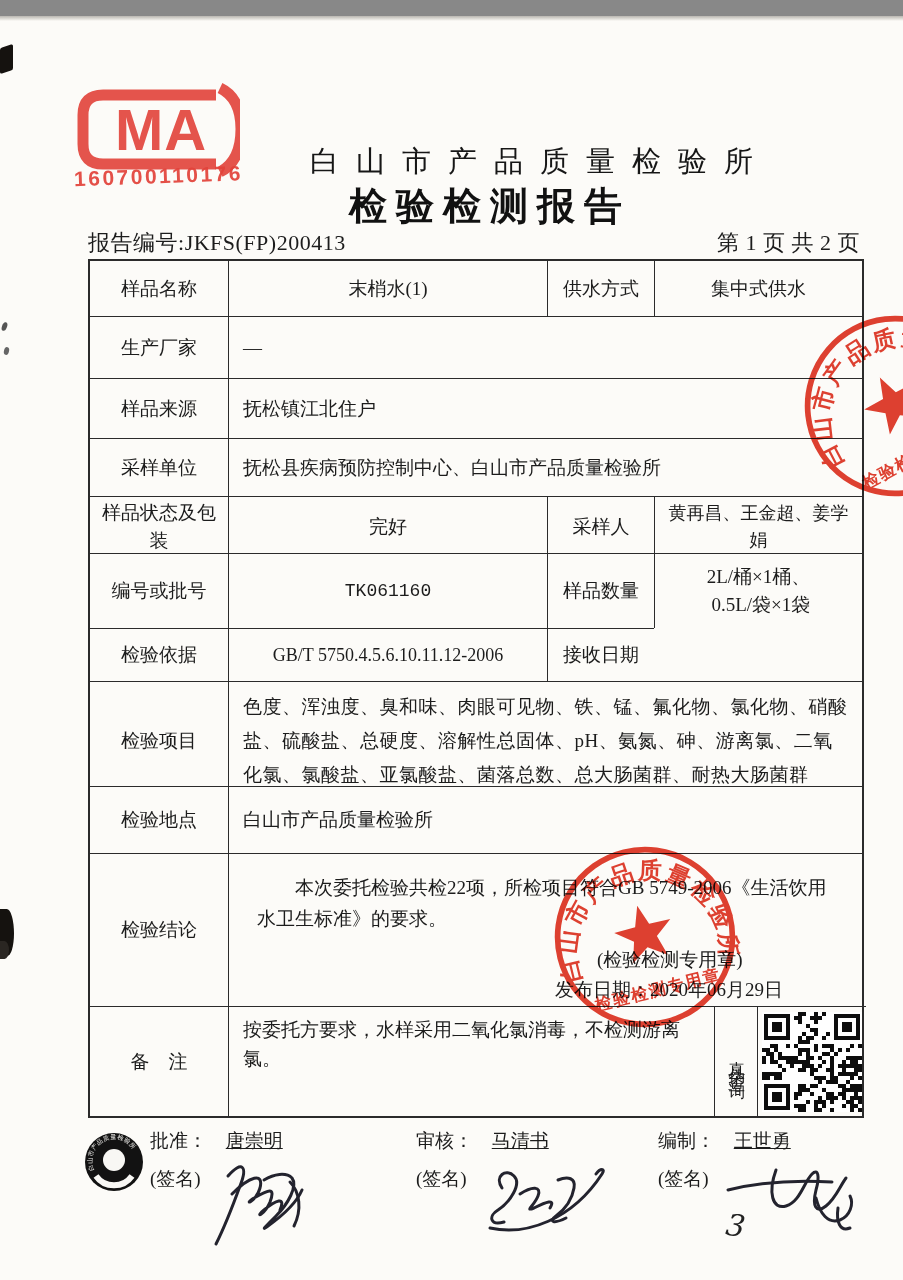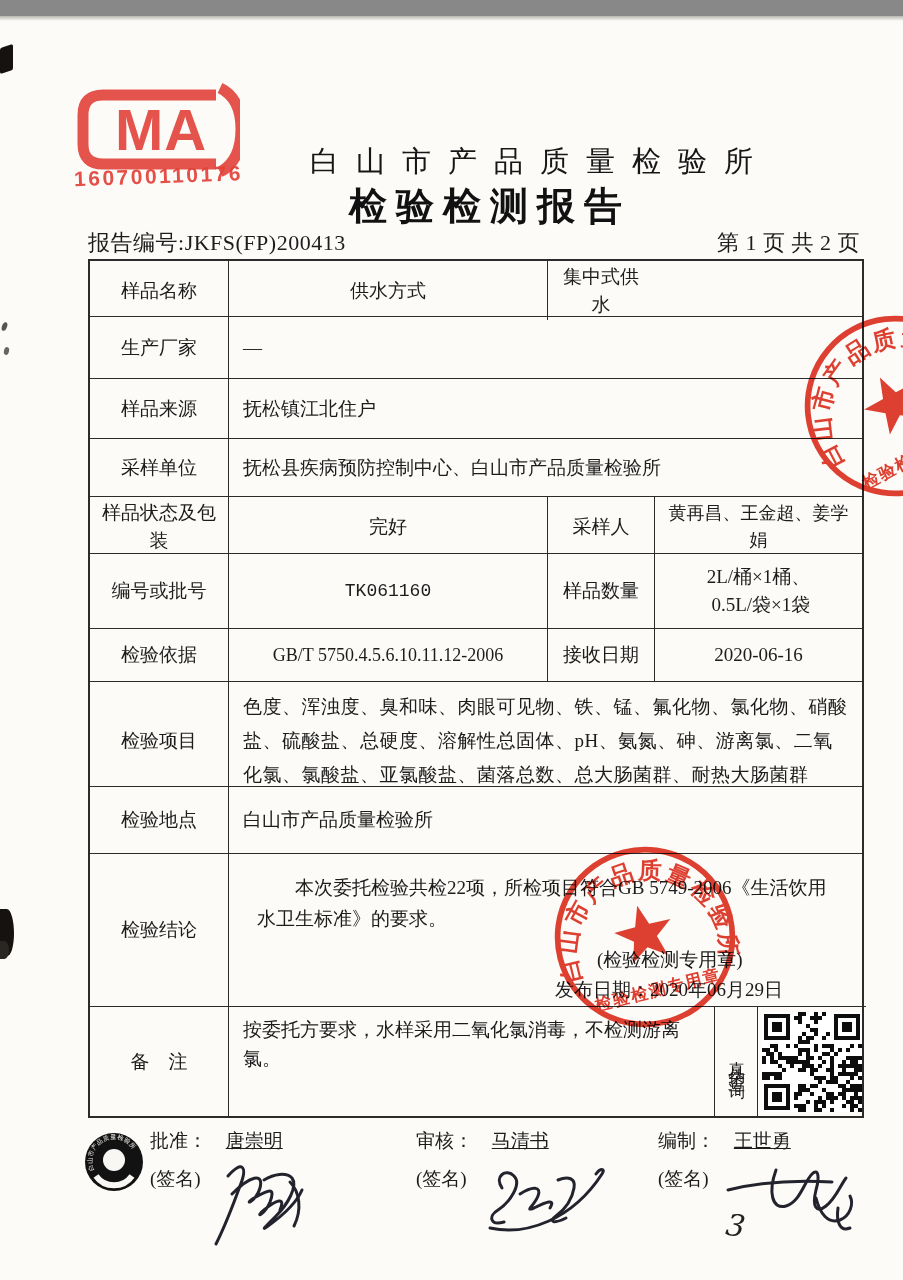--- a/index.html
+++ b/index.html
@@ -111,20 +111,21 @@
     <div>
       <span>报告编号:</span><span>JKFS(FP)200413</span>
     </div>
     <div>第 1 页 共 2 页</div>
   </div>
 
   <div class="tbl">
 
     <div class="row r4 h55">
       <div class="c">样品名称</div>
+      <div class="c">末梢水(1)</div>
       <div class="c">供水方式</div>
       <div class="c">集中式供水</div>
     </div>
 
     <div class="row r2 h62">
       <div class="c">生产厂家</div>
       <div class="c left">—</div>
     </div>
 
     <div class="row r2 h60">
@@ -153,21 +154,20 @@
           <div>2L/桶×1桶、</div>
           <div>0.5L/袋×1袋</div>
         </div>
       </div>
     </div>
 
     <div class="row r4 h53">
       <div class="c">检验依据</div>
       <div class="c" style="font-size:18px">GB/T 5750.4.5.6.10.11.12-2006</div>
       <div class="c">接收日期</div>
-      <div class="c">2020-06-16</div>
     </div>
 
     <div class="row r2 h105">
       <div class="c">检验项目</div>
       <div class="c block items-text">色度、浑浊度、臭和味、肉眼可见物、铁、锰、氟化物、氯化物、硝酸盐、硫酸盐、总硬度、溶解性总固体、pH、氨氮、砷、游离氯、二氧化氯、氯酸盐、亚氯酸盐、菌落总数、总大肠菌群、耐热大肠菌群</div>
     </div>
 
     <div class="row r2 h67">
       <div class="c">检验地点</div>
       <div class="c left">白山市产品质量检验所</div>

